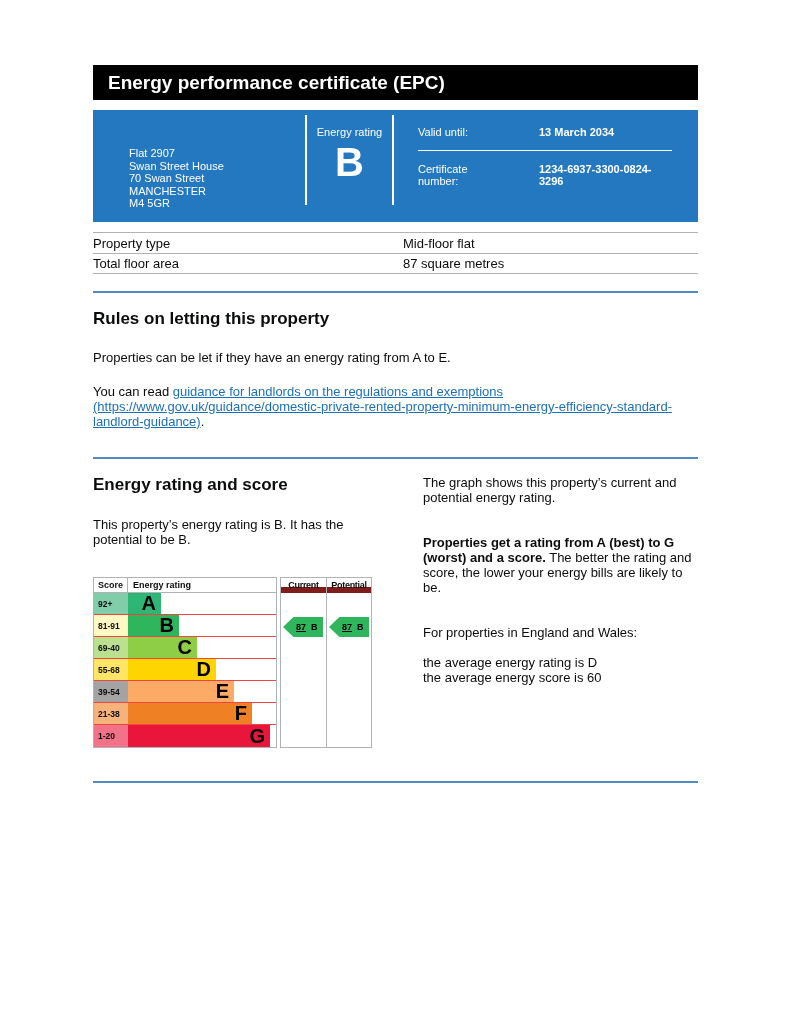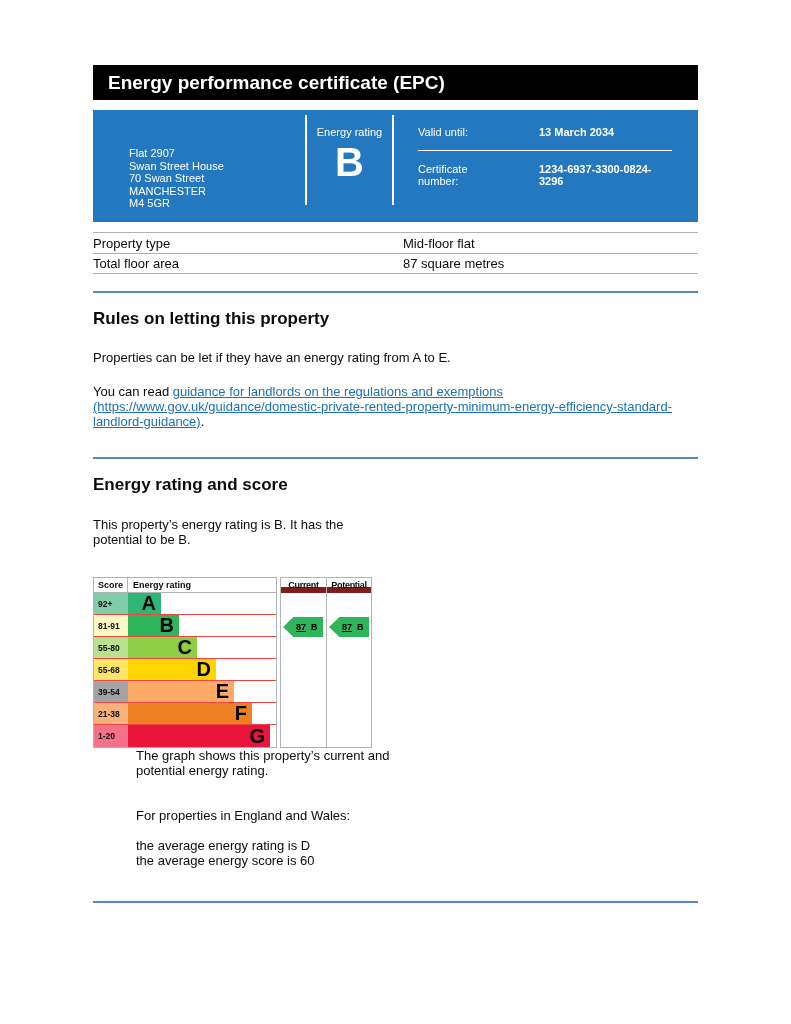--- a/index.html
+++ b/index.html
@@ -42,21 +42,21 @@
   #rule3 { margin-top:33px; }
 
   h2 { font-size:17px; font-weight:bold; margin-top:16px; }
   p  { font-size:13px; line-height:15px; }
   a.link { color:#1d70b8; text-decoration:underline; cursor:pointer; }
 
   .letting-p1 { margin-top:21px; }
   .letting-p2 { margin-top:19px; overflow-wrap:break-word; }
 
   
-  .columns { display:flex; margin-top:16px;flex-direction:column; }
+  .columns { display:flex; margin-top:16px; }
   .col-left { width:287px; }
   .col-right { width:275px; margin-left:43px; }
   .col-left h2, .col-right .gp1 { margin-top:0; }
   .rating-p { margin-top:22px; }
   .improve-p { margin-top:32px; }
   .gp2 { margin-top:30px; }
   .gp3 { margin-top:30px; }
   .gp4 { margin-top:15px; }
 
   
@@ -159,21 +159,21 @@
                   <div class="band-bar" style="width: 33px; background-color: rgb(45, 182, 118);">A</div>
                 </div>
             </div>
             <div class="band-row">
               <div class="score-cell" style="background-color: #fef9c3;">81-91</div>
               <div class="bar-area">
                   <div class="band-bar" style="width: 51px; background-color: rgb(47, 182, 92);">B</div>
                 </div>
             </div>
             <div class="band-row">
-              <div class="score-cell" style="background-color: rgb(187, 225, 144);">55-80</div>
+              <div class="score-cell" style="background-color: rgb(187, 225, 144);">69-40</div>
               <div class="bar-area">
                   <div class="band-bar" style="width: 69px; background-color: rgb(141, 206, 70);">C</div>
                 </div>
             </div>
             <div class="band-row">
               <div class="score-cell" style="background-color: rgb(255, 229, 102);">55-68</div>
               <div class="bar-area">
                   <div class="band-bar" style="width: 88px; background-color: rgb(255, 213, 0);">D</div>
                 </div>
             </div>
@@ -210,20 +210,21 @@
                 <span class="a-score">87</span>
                 <span class="a-band">B</span>
               </div>
             </div>
           </div>
         </div>
       </div>
 
       <div class="col-right">
         <p class="gp1">The graph shows this property’s current and potential energy rating.</p>
+        <p class="gp2"><b>Properties get a rating from A (best) to G (worst) and a score.</b><span> The better the rating and score, the lower your energy bills are likely to be.</span></p>
         <p class="gp3">For properties in England and Wales:</p>
         <p class="gp4"><span>the average energy rating is D</span><br><span>the average energy score is 60</span></p>
       </div>
     </div>
 
     <hr class="rule" id="rule3">
 
   </div>
 </div>
 

